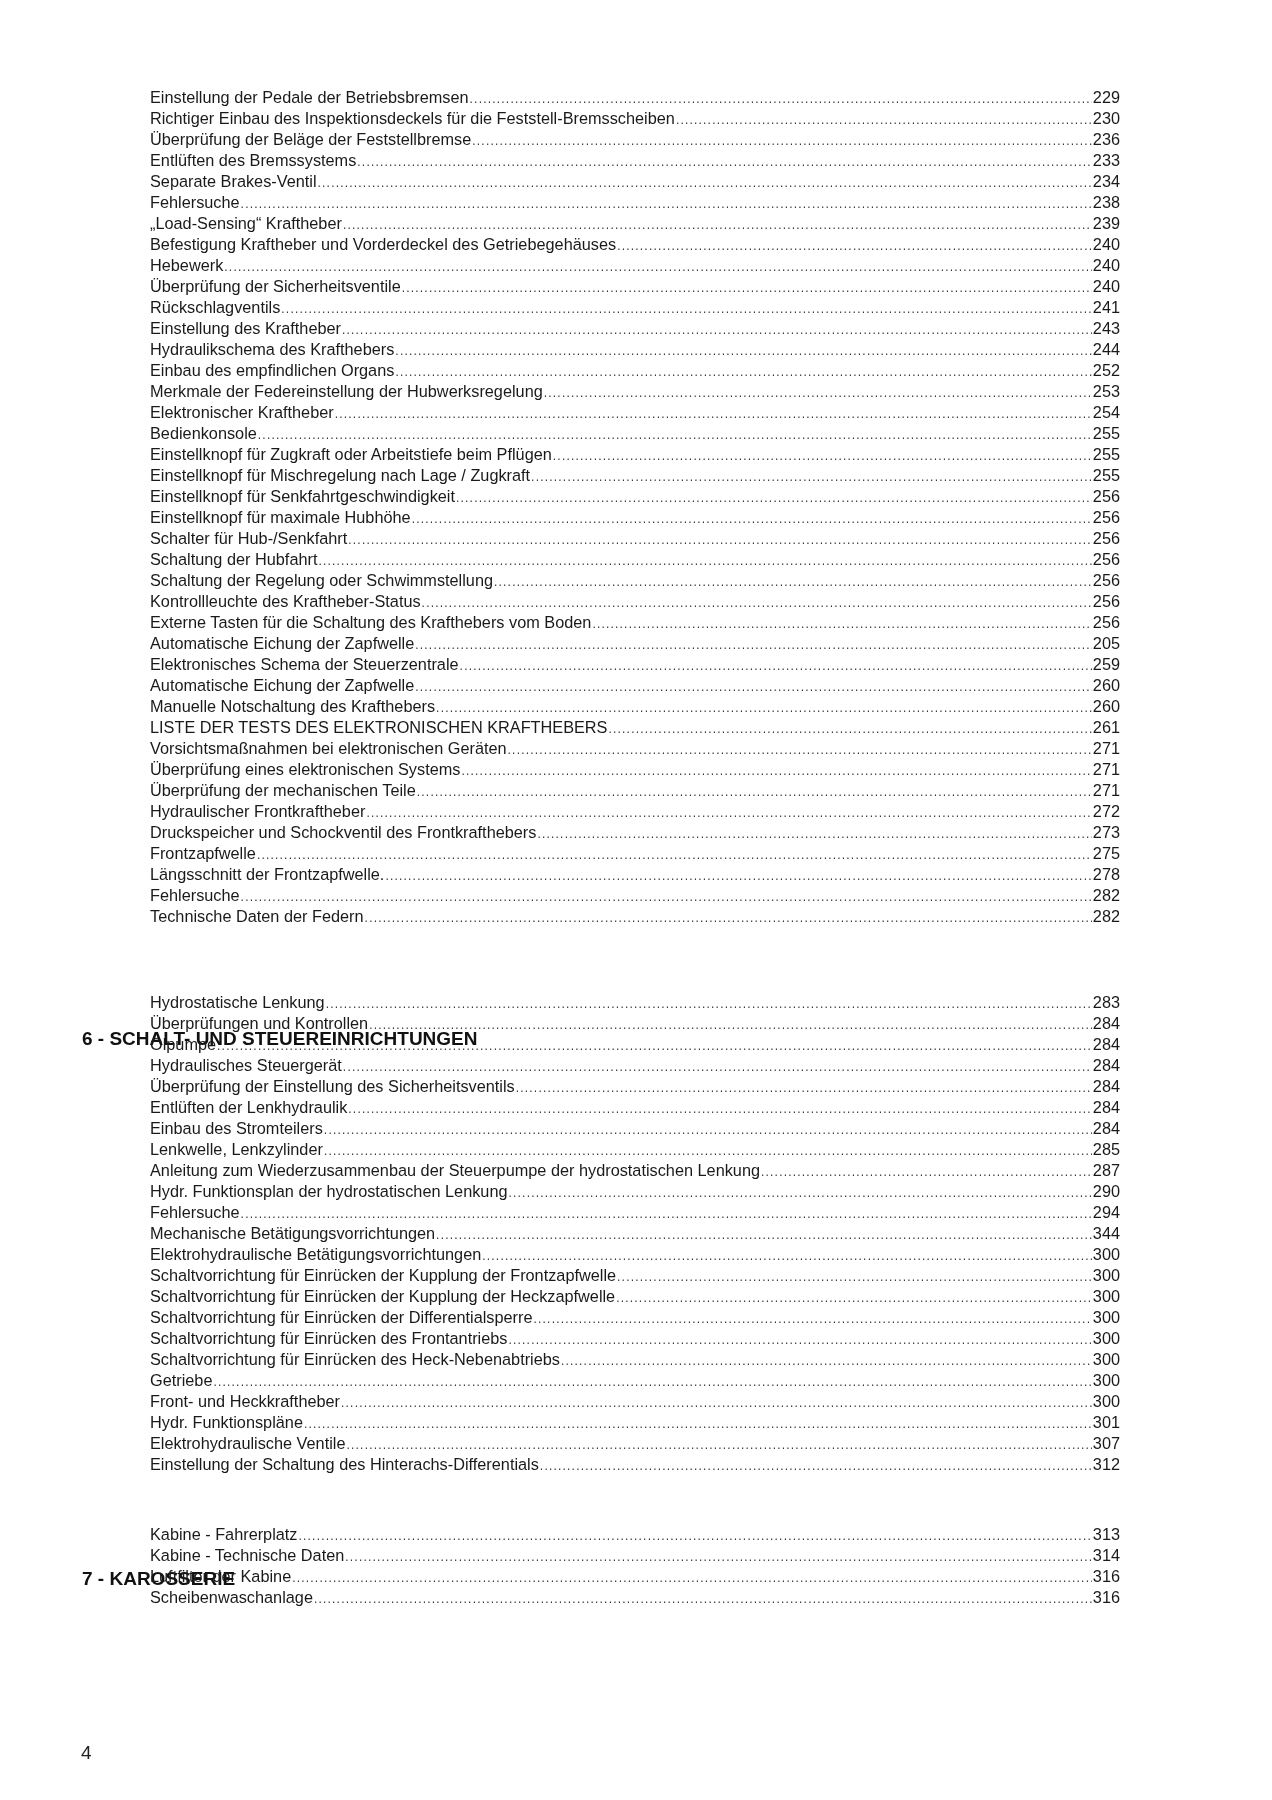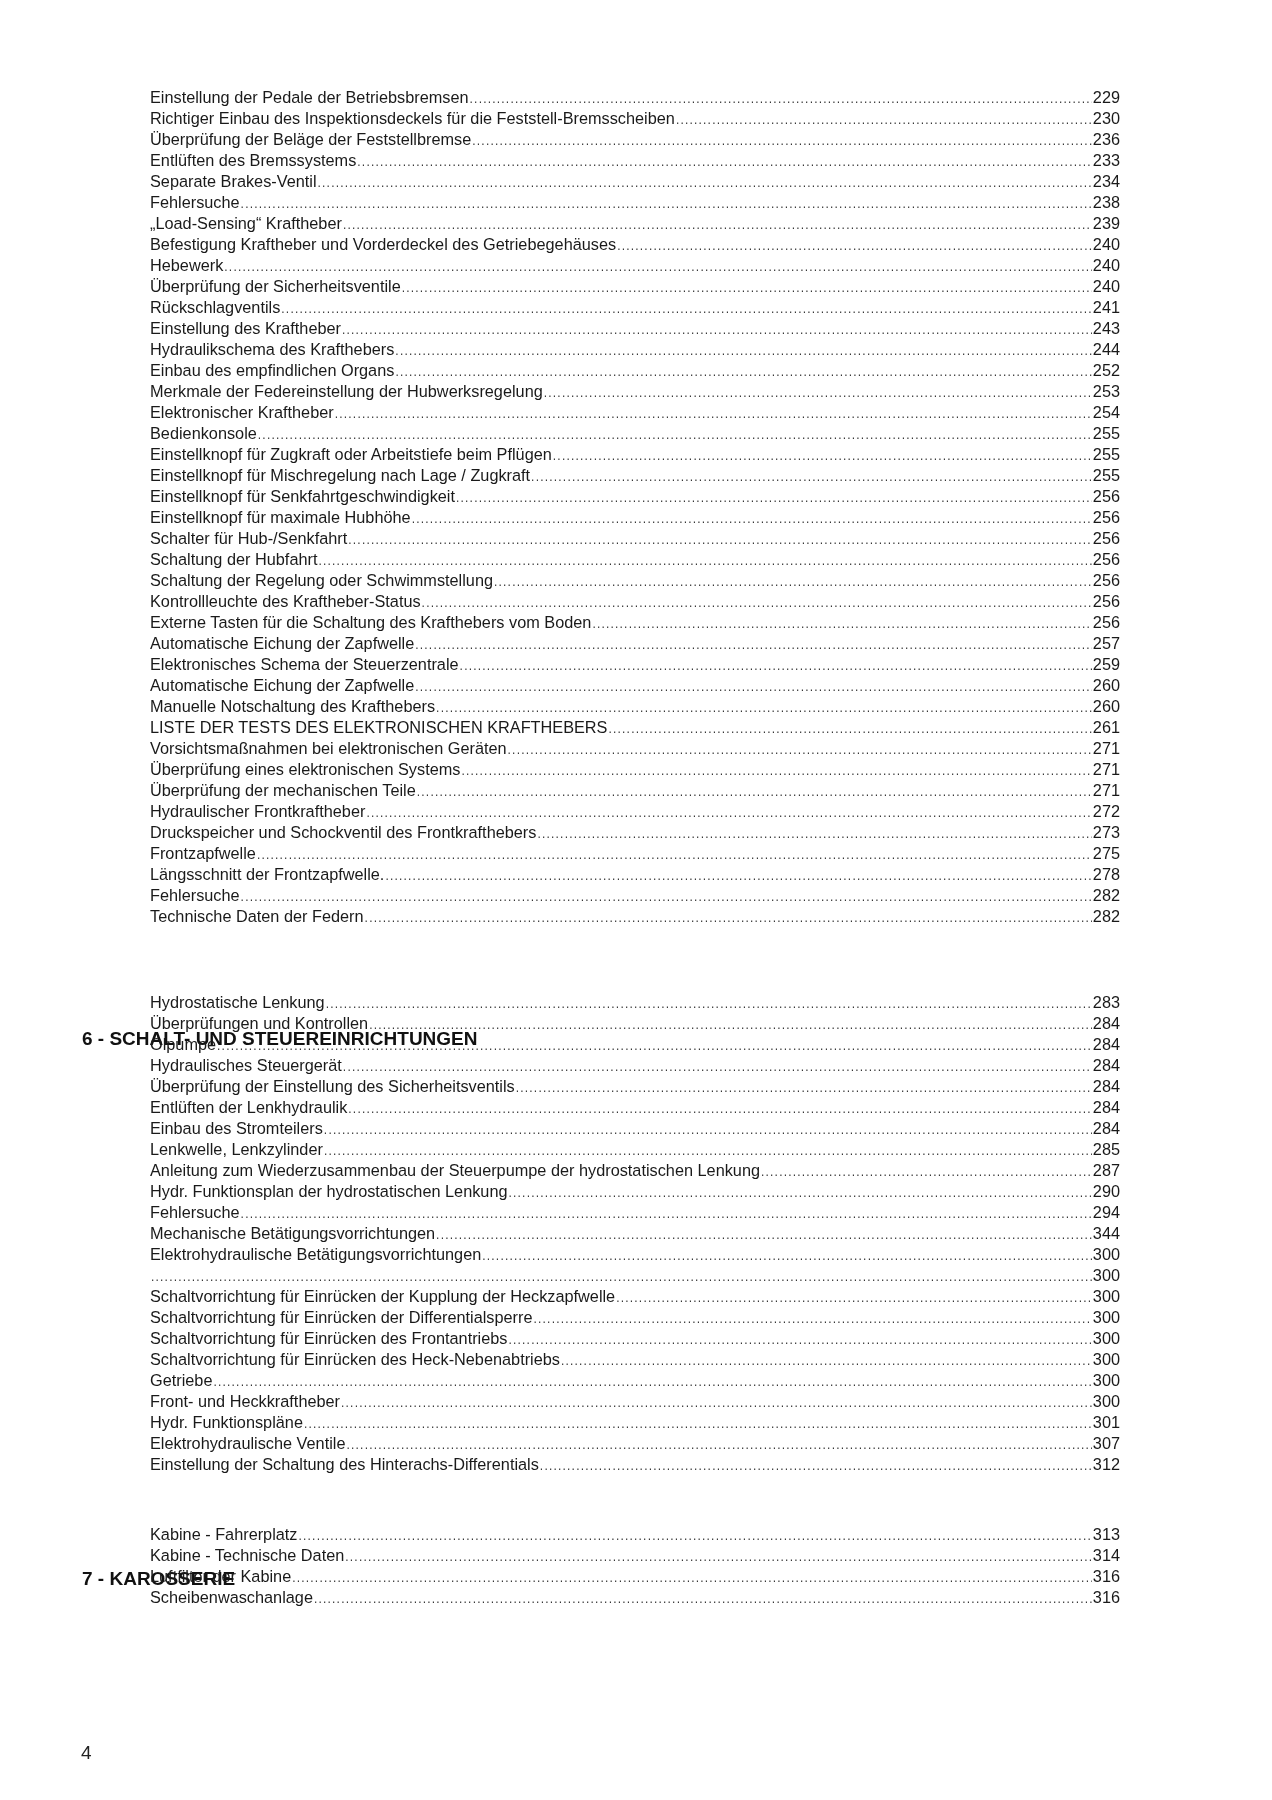--- a/index.html
+++ b/index.html
@@ -154,21 +154,21 @@
         <span class="page-num">256</span>
       </div>
       <div class="entry">
         <span class="title">Externe Tasten für die Schaltung des Krafthebers vom Boden</span>
         <span class="leader"></span>
         <span class="page-num">256</span>
       </div>
       <div class="entry">
         <span class="title">Automatische Eichung der Zapfwelle</span>
         <span class="leader"></span>
-        <span class="page-num">257</span>
+        <span class="page-num">205</span>
       </div>
       <div class="entry">
         <span class="title">Elektronisches Schema der Steuerzentrale</span>
         <span class="leader"></span>
         <span class="page-num">259</span>
       </div>
       <div class="entry">
         <span class="title">Automatische Eichung der Zapfwelle</span>
         <span class="leader"></span>
         <span class="page-num">260</span>
@@ -291,20 +291,21 @@
         <span class="title">Mechanische Betätigungsvorrichtungen</span>
         <span class="leader"></span>
         <span class="page-num">344</span>
       </div>
       <div class="entry">
         <span class="title">Elektrohydraulische Betätigungsvorrichtungen</span>
         <span class="leader"></span>
         <span class="page-num">300</span>
       </div>
       <div class="entry">
+        <span class="title">Schaltvorrichtung für Einrücken der Kupplung der Frontzapfwelle</span>
         <span class="leader"></span>
         <span class="page-num">300</span>
       </div>
       <div class="entry">
         <span class="title">Schaltvorrichtung für Einrücken der Kupplung der Heckzapfwelle</span>
         <span class="leader"></span>
         <span class="page-num">300</span>
       </div>
       <div class="entry">
         <span class="title">Schaltvorrichtung für Einrücken der Differentialsperre</span>

